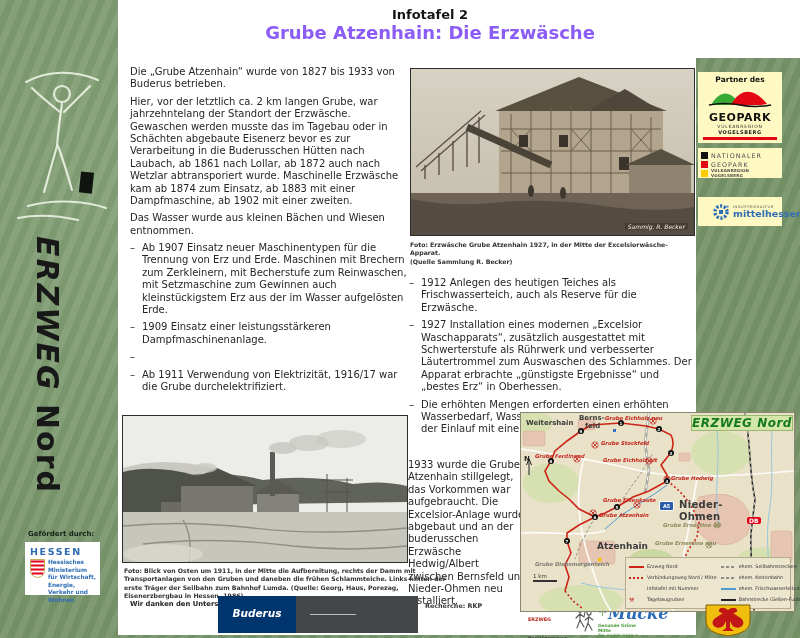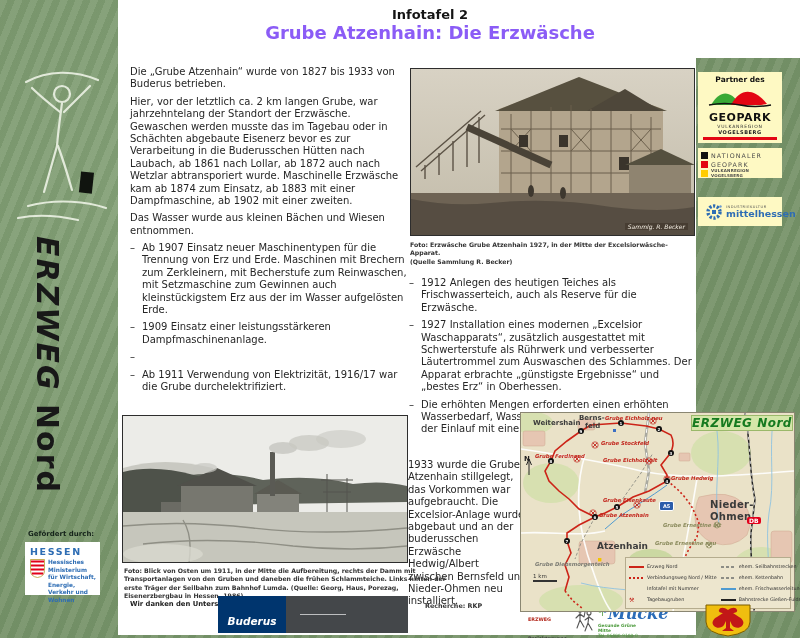--- a/index.html
+++ b/index.html
@@ -49,59 +49,59 @@
   .funded { left:28px; top:530px; font-size:7px; font-weight:bold; color:#15231a; z-index:2; }
   .hessen-card { left:25px; top:542px; width:75px; height:53px; background:#fff; padding:4px 4px 3px 5px; z-index:2; }
   .hessen-word { color:#2e6db4; font-weight:bold; font-size:9.5px; letter-spacing:1.6px; }
   .hessen-row { display:flex; gap:3px; margin-top:2px; }
   .ministry { font-size:5.8px; line-height:1.3; color:#2e6db4; font-weight:bold; }
 
   
   .card { background:#fef9c3; z-index:2; }
   .card1 { left:698px; top:72px;  width:84px; height:71px; text-align:center; padding-top:3px; }
   .card2 { left:698px; top:148px; width:84px; height:30px; padding:3px 3px; }
-  .card3 { left:698px; top:197px; width:84px; height:29px; padding:3px 7px; display:flex; align-items:center; gap:3px; }
+  .card3 { left:698px; top:197px; width:84px; height:29px; padding:3px 14px; display:flex; align-items:center; gap:3px; }
   .partner-label { font-size:7.5px; font-weight:bold; color:#111; }
   .gp-name { font-size:11px; font-weight:bold; color:#111; letter-spacing:.5px; line-height:1; }
   .gp-sub1 { font-size:4.5px; letter-spacing:.8px; color:#333; margin-top:1px; }
   .gp-sub2 { font-size:5px; font-weight:bold; letter-spacing:.6px; color:#222; }
   .gp-bar { width:74px; height:3px; background:#e30613; margin:2px auto 0; }
   .ng-row { display:flex; align-items:center; gap:3px; height:8px; margin-bottom:1px; }
   .ng-sq { width:7px; height:7px; flex:0 0 7px; }
   .ng-t  { font-size:6.3px; letter-spacing:1.1px; color:#4a4a4a; }
   .ng-t3 { font-size:4px; font-weight:bold; letter-spacing:.2px; color:#4a4a4a; }
   .ik-top { font-size:3.6px; letter-spacing:.5px; color:#555; }
   .ik-name { font-size:9.5px; font-weight:bold; color:#2e6db4; line-height:1; }
 
   
   .supporters { left:12px; top:542px; font-size:6.8px; font-weight:bold; color:#222; }
   .buderus { left:100px; top:538px; display:flex; }
-  .bud-blue { width:68px; height:37px; background:#00356e; color:#fff; display:flex; align-items:flex-end; justify-content:center;
-              font-size:10.5px; font-weight:bold; font-style:italic; padding-bottom:6px; }
+  .bud-blue { width:78px; height:37px; background:#00356e; color:#fff; display:flex; align-items:flex-end; justify-content:center;
+              font-size:10.5px; font-weight:bold; font-style:italic; padding-bottom:14px; }
   .bud-gray { width:122px; height:37px; background:#44474a; position:relative; }
   .bud-gray::after { content:""; position:absolute; left:14px; top:18px; width:46px; height:1px; background:rgba(255,255,255,.65); }
   .kontakt { left:410px; top:538px; width:124px; }
   .kontakt-label { font-size:6.8px; font-weight:bold; color:#222; }
   .kontakt-row { display:flex; gap:3px; margin-top:2px; }
   .k-lines { width:42px; }
   .k-brand { font-size:4.8px; font-weight:bold; color:#b3261a; }
   .k-group { font-size:4.8px; font-weight:bold; color:#333; }
   .mucke { width:52px; }
   .mucke-name { font-family:"DejaVu Serif","Liberation Serif",serif; font-style:italic; font-weight:bold;
                 font-size:16px; color:#2b6cb8; line-height:1; }
   .mucke-tag { font-size:4.4px; color:#4c9a3c; font-weight:bold; margin-top:1px; }
   .mucke-tel { font-size:4.4px; color:#4c9a3c; }
   .mucke-web { font-size:4.4px; color:#2b6cb8; }
 
   
   .map { left:520px; top:412px; width:275px; height:200px; z-index:6; background:#eae2c8; border:1px solid #8a8672; }
   .map svg.bg { position:absolute; left:0; top:0; }
   .ml { position:absolute; white-space:nowrap; z-index:3; }
   .town { font-size:7px; color:#3c3c3c; font-weight:bold; }
-  .town-big { font-size:10px; color:#3a3a3a; font-weight:bold; letter-spacing:.3px;margin-left:31px; }
+  .town-big { font-size:10px; color:#3a3a3a; font-weight:bold; letter-spacing:.3px; }
   .grube { font-size:5.3px; font-weight:bold; font-style:italic; color:#c2251c; }
   .grube-old { color:#8a8a5c; }
   .grube-gray { color:#7c7c74; }
   .map-title { left:170px; top:2px; width:102px; height:16px; background:#d4e6a9; border:1px solid #9ab86a;
                display:flex; align-items:center; justify-content:center;
                font-size:12px; font-weight:bold; font-style:italic; color:#157a1f; letter-spacing:.5px; }
   .badge-a5 { left:138px; top:88px; background:#2a5caa; color:#fff; font-size:5px; font-weight:bold;
               padding:1px 3px; border-radius:2px; border:1px solid #fff; }
   .badge-db { left:226px; top:104px; background:#e2001a; color:#fff; font-size:6px; font-weight:bold;
               padding:0 2px; border-radius:2px; }
@@ -478,21 +478,21 @@
         <text x="60" y="19.5">9</text>
     </g>
 
     <rect x="92" y="16" width="3" height="3" fill="#3b6fc4"></rect>
     <rect x="77" y="145" width="3.4" height="3.4" fill="#f2c500"></rect>
 
     <path d="M8,62 L8,46 M8,46 L5.5,52 M8,46 L10.5,52" stroke="#222" stroke-width="1" fill="none"></path>
   </svg>
 
   <div class="ml map-title">ERZWEG Nord</div>
-  <span class="ml town" style="left:12px;top:6px">Weitershain</span>
+  <span class="ml town" style="left:5px;top:6px">Weitershain</span>
   <span class="ml town" style="left:58px;top:1px">Berns-</span>
   <span class="ml town" style="left:64px;top:9px">feld</span>
   <span class="ml town-big" style="left:158px;top:86px">Nieder-</span>
   <span class="ml town-big" style="left:158px;top:98px">Ohmen</span>
   <span class="ml town" style="left:76px;top:128px;font-size:9px">Atzenhain</span>
   <span class="ml grube" style="left:84px;top:2px">Grube Eichholz neu</span>
   <span class="ml grube" style="left:80px;top:27px">Grube Stockfeld</span>
   <span class="ml grube" style="left:82px;top:44px">Grube Eichholz alt</span>
   <span class="ml grube" style="left:14px;top:40px">Grube Ferdinand</span>
   <span class="ml grube" style="left:150px;top:62px">Grube Hedwig</span>

